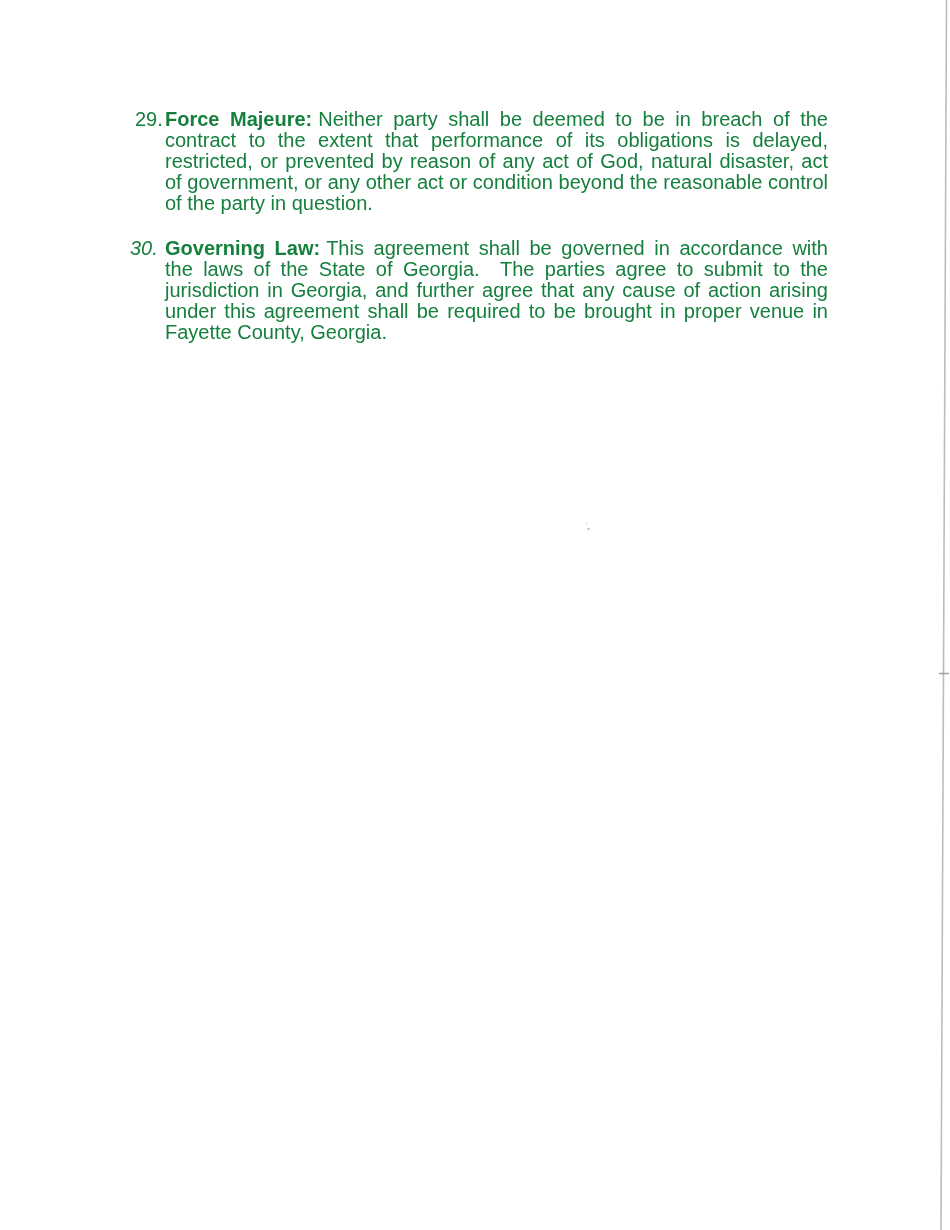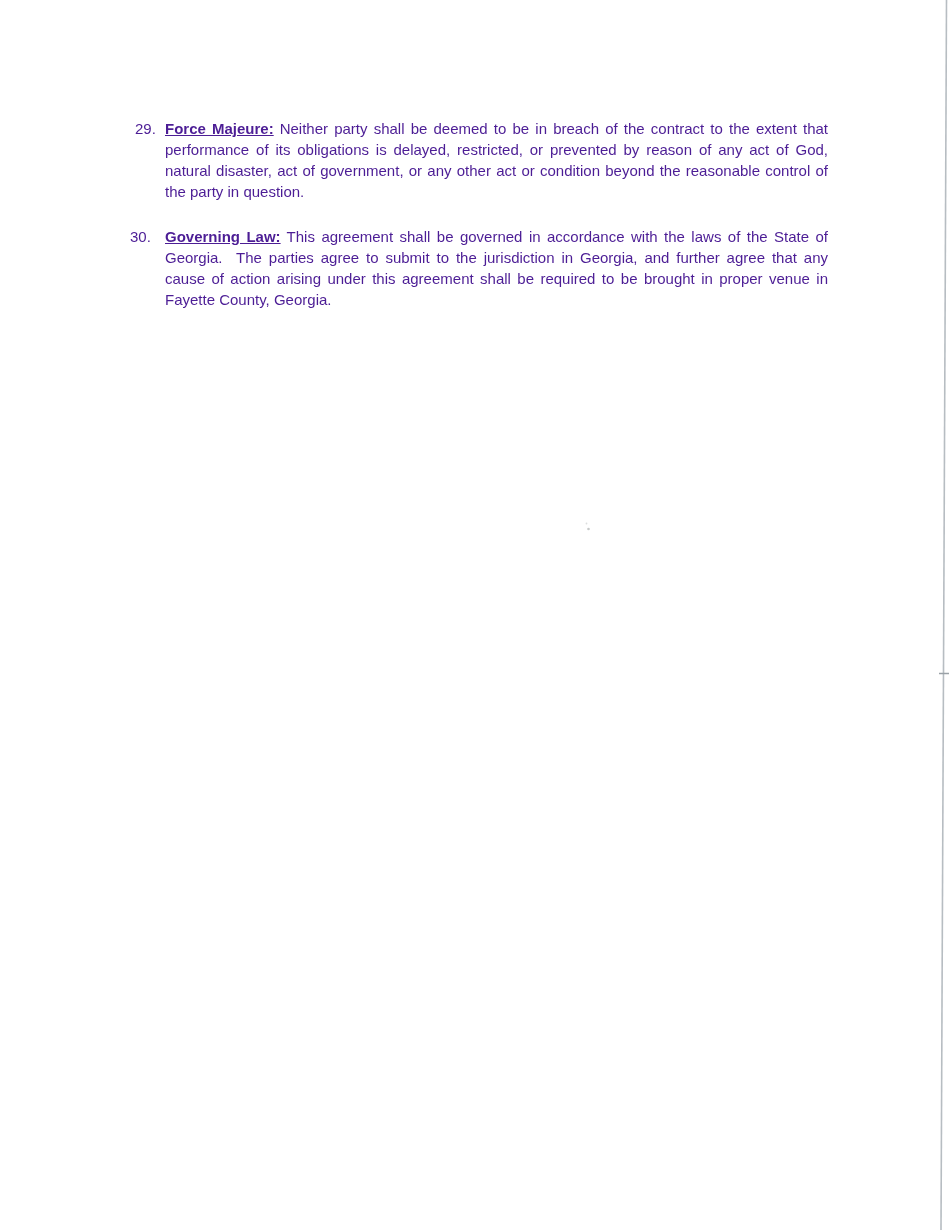--- a/index.html
+++ b/index.html
@@ -13,46 +13,45 @@
     width: 950px;
     height: 1230px;
     background: #ffffff;
     overflow: hidden;
     font-family: "Liberation Sans", sans-serif;
   }
 
   .content {
     position: absolute;
     left: 130px;
-    top: 118px;
+    top: 109px;
     width: 698px;
-    color: #4c1d95;
-    font-size: 15px;
+    color: #15803d;
+    font-size: 20px;
     line-height: 21px;
   }
 
   .clause {
     position: relative;
     padding-left: 35px;
     text-align: justify;
     margin-bottom: 24px;
   }
 
   .clause .num {
     position: absolute;
     top: 0;
     left: 0;
   }
 
   .clause.c0 .num { left: 5px; }
-  .clause.c1 .num { left: 0; }
+  .clause.c1 .num { left: 0; font-style: italic; }
 
   .clause .title {
     font-weight: bold;
-    text-decoration: underline;
   }
 
   .clause .body {
     margin-left: 6px;
   }
 
   .artifacts {
     position: absolute;
     left: 0;
     top: 0;

